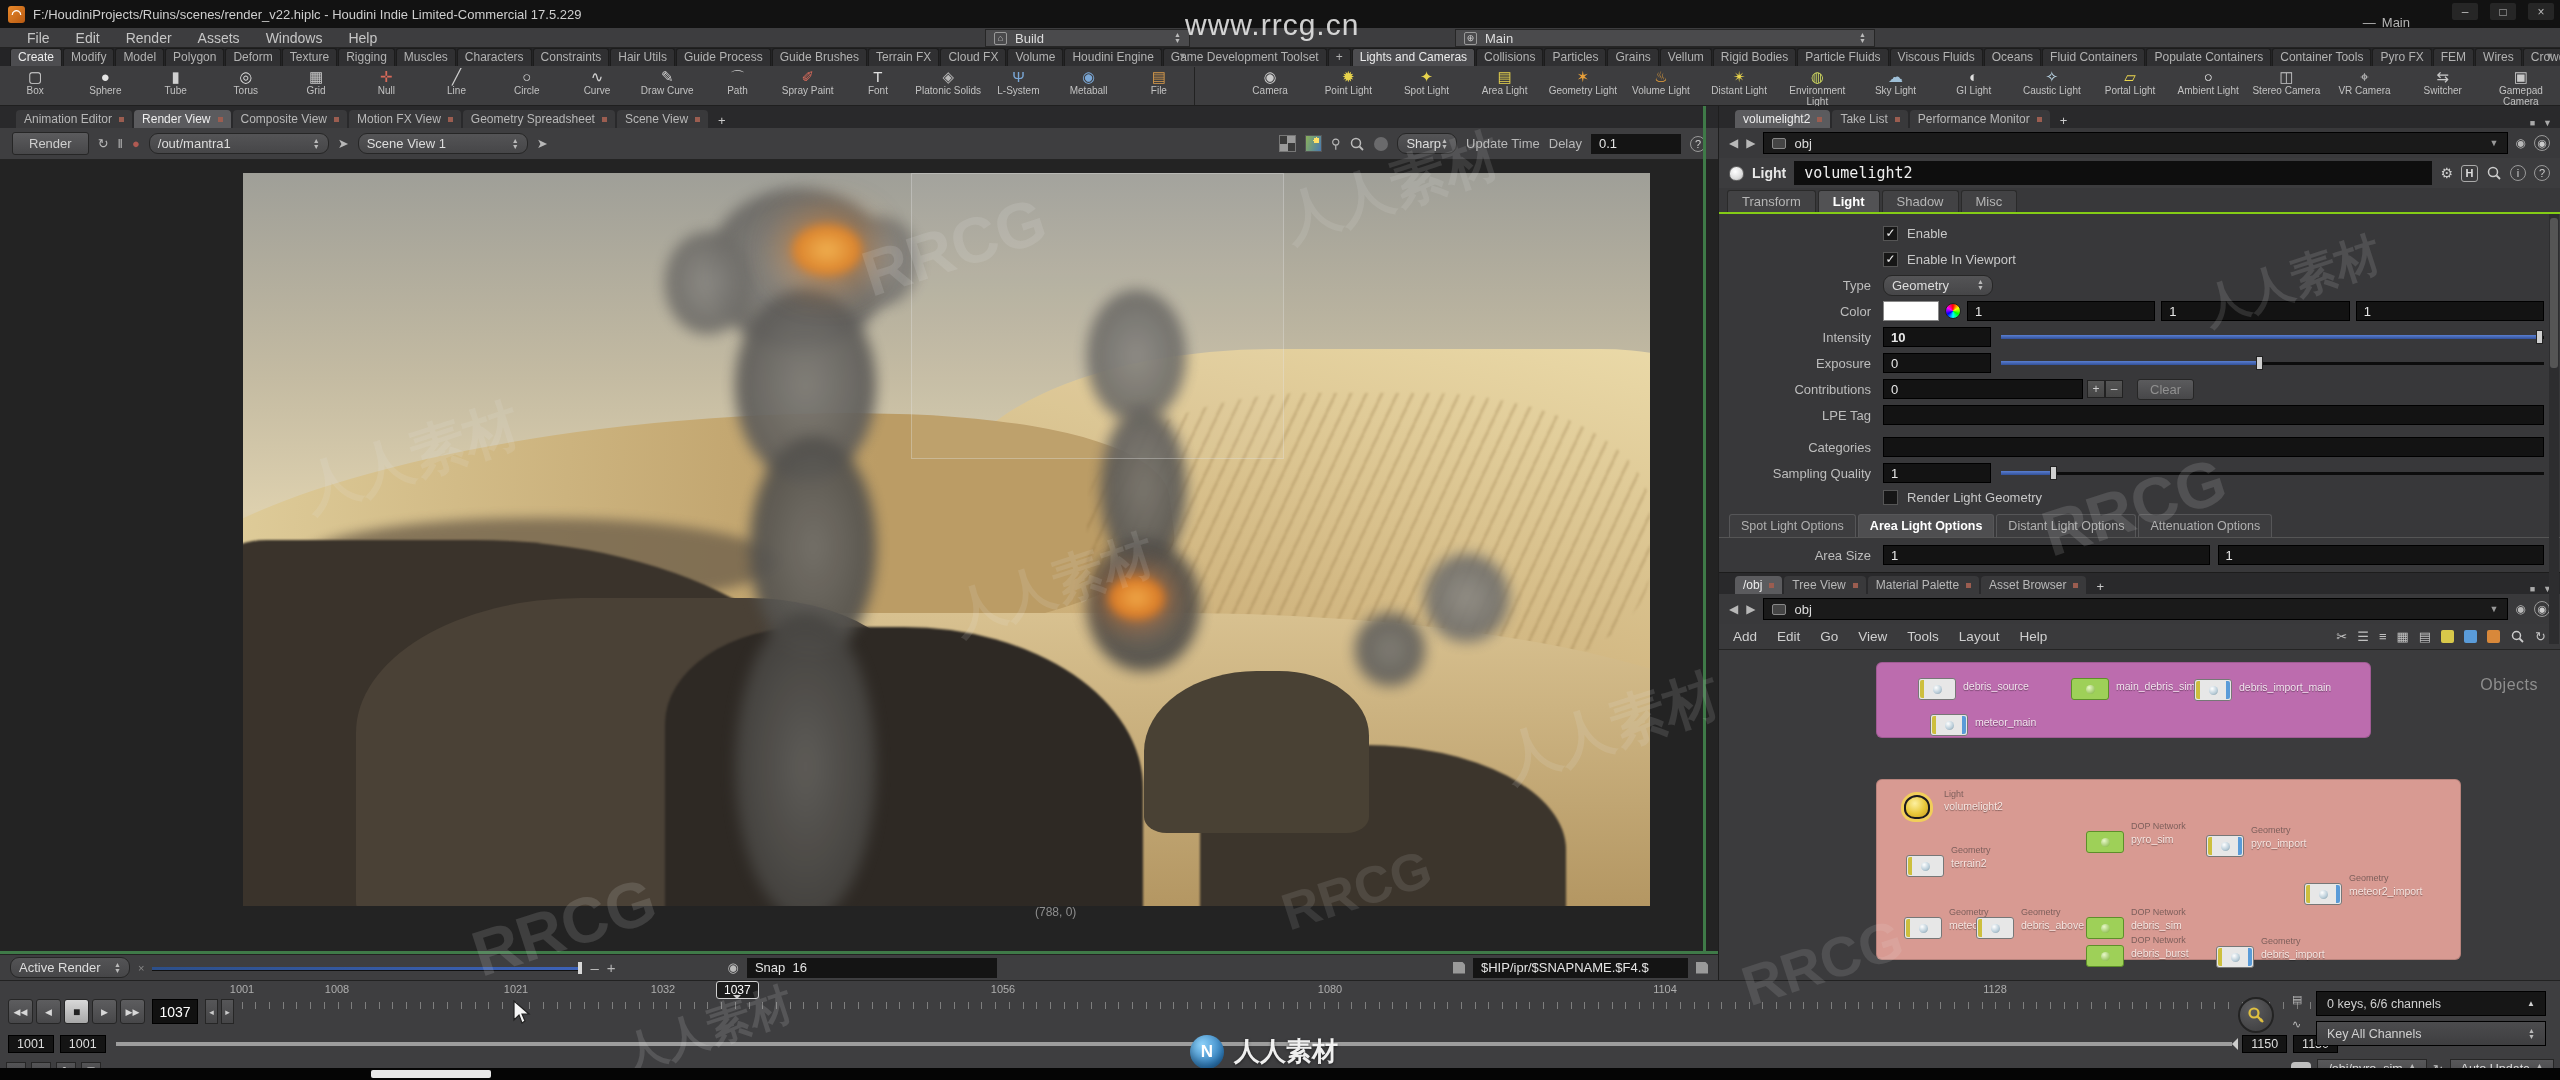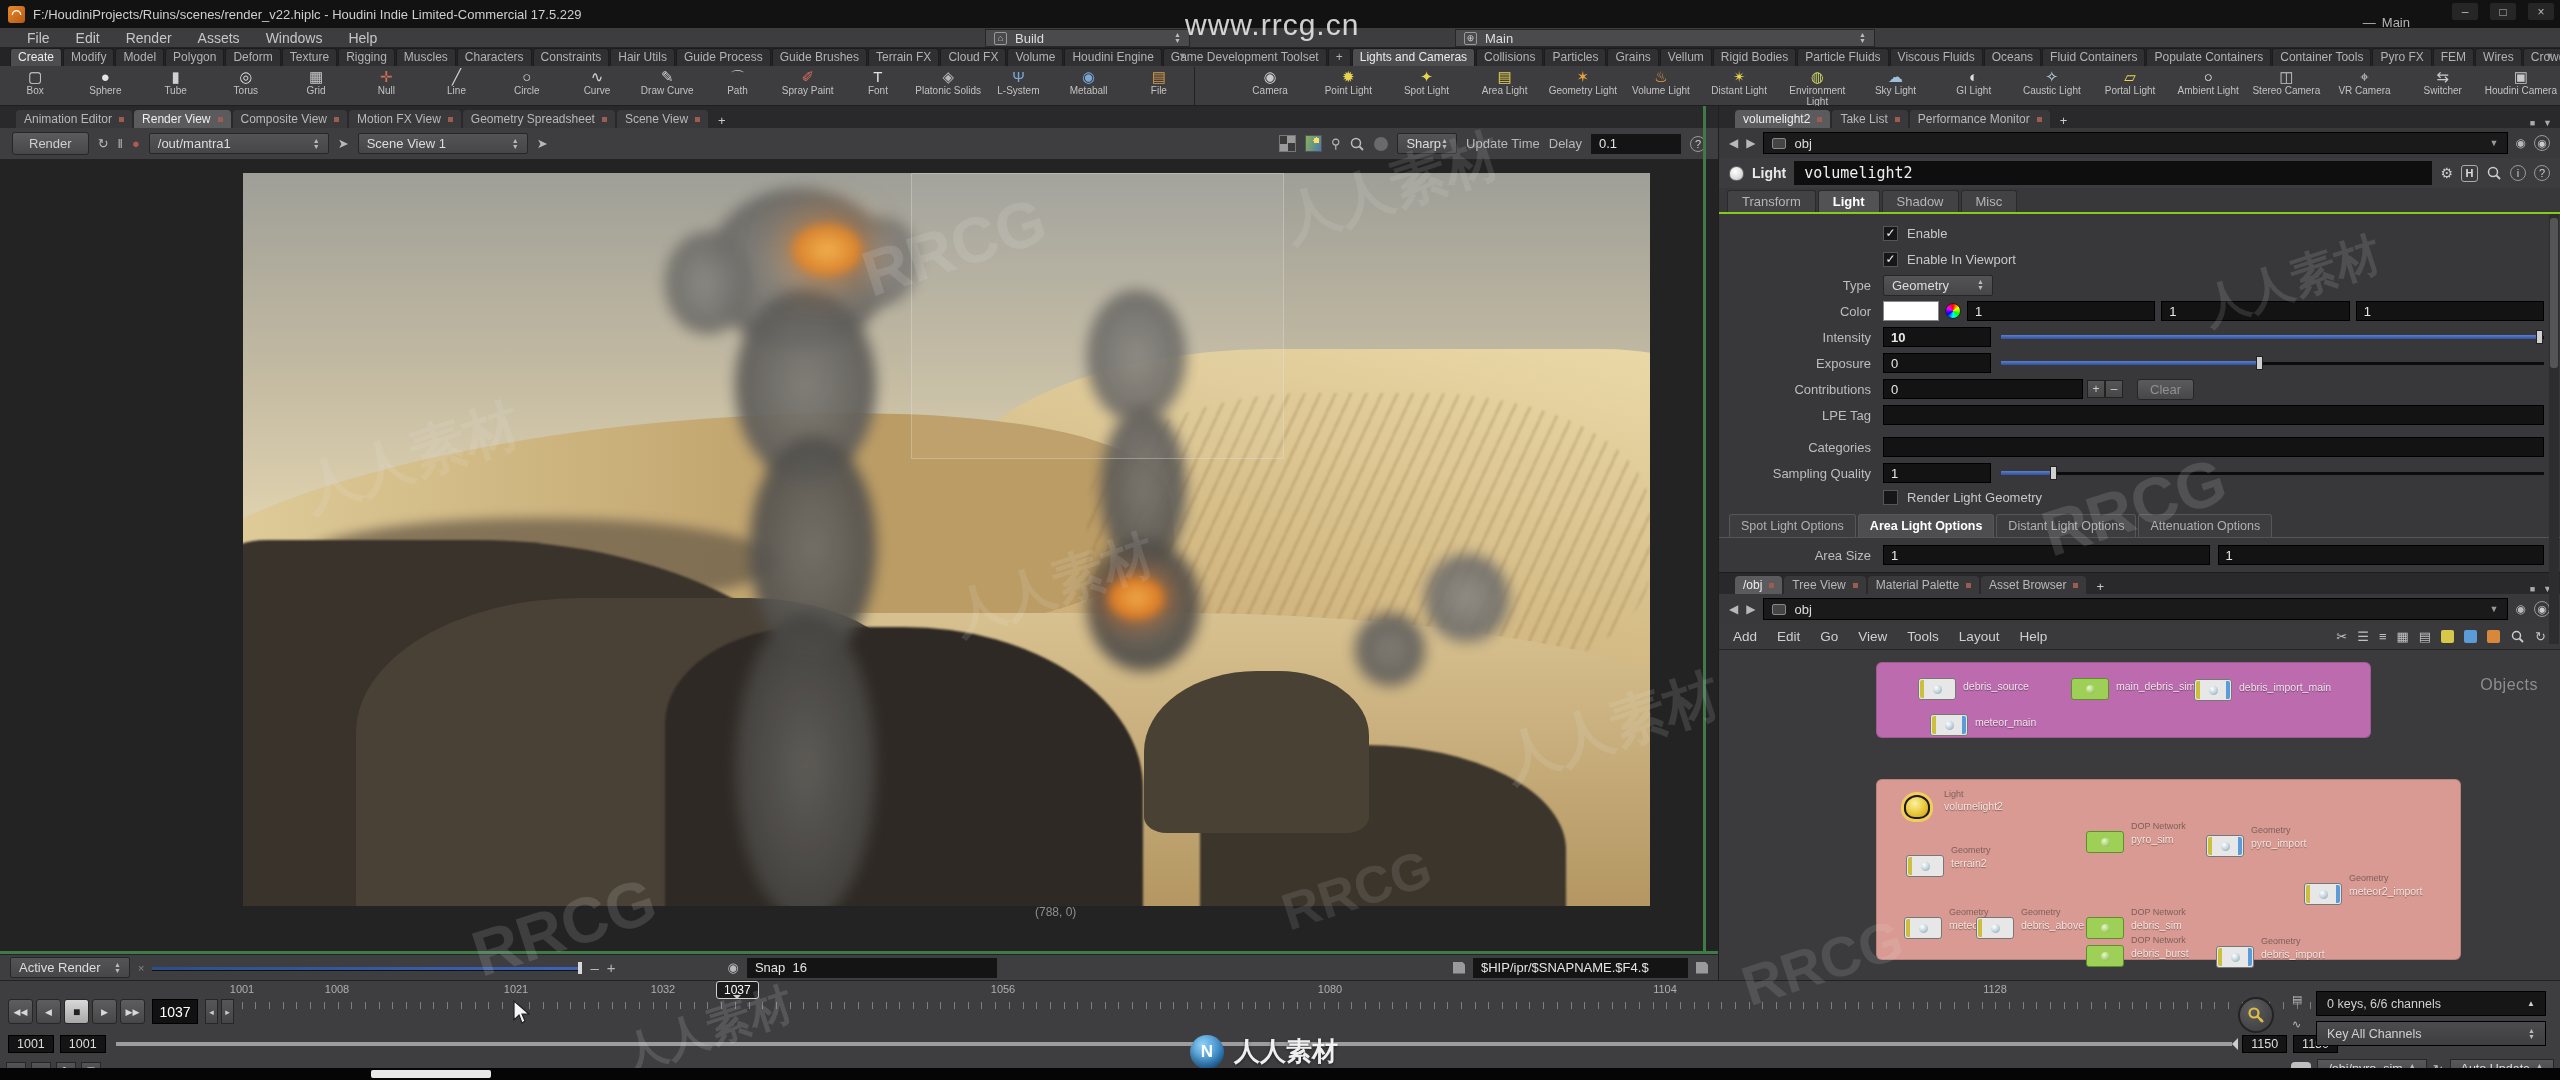--- a/index.html
+++ b/index.html
@@ -45,21 +45,21 @@
 
   .ptabs{height:22px;background:#29292b;display:flex;align-items:flex-end;padding-left:16px;flex:none}
   .ptab{font-size:12px;color:#b8b8b8;background:#39393b;padding:2px 8px;border-radius:4px 4px 0 0;margin-right:2px;display:flex;align-items:center;gap:7px;white-space:nowrap}
   .ptab.active{background:#5b5b5e;color:#ededed}
   .ptab .dot{width:5px;height:5px;background:#9b5d50;display:inline-block}
   .plus-tab{font-size:13px;color:#ccc;padding:0 8px}
   .bar-right-ics{margin-left:auto;margin-right:8px;display:flex;gap:8px;align-items:center;font-size:9px;color:#aaa}
 
   .rtoolbar{height:32px;background:#3e3e40;border-bottom:1px solid #242424;display:flex;align-items:center;gap:9px;padding:0 12px;flex:none}
   .btn{background:linear-gradient(#5b5b5d,#474749);border:1px solid #262626;border-radius:3px;color:#cfcfcf;font-size:13px;padding:3px 16px;white-space:nowrap}
-  .dd{background:linear-gradient(#545456,#464648);border:1px solid #262626;border-radius:2px;color:#ddd;font-size:13px;padding:2px 8px;display:flex;align-items:center;white-space:nowrap}
+  .dd{background:linear-gradient(#545456,#464648);border:1px solid #262626;border-radius:9px;color:#ddd;font-size:13px;padding:2px 8px;display:flex;align-items:center;white-space:nowrap}
   .tic{font-size:13px;color:#b8b8b8}
   .checker{width:17px;height:17px;border:1px solid #777;background:conic-gradient(#9a9a9a 25%,#3a3a3a 0 50%,#9a9a9a 0 75%,#3a3a3a 0)}
   .imgic{width:17px;height:17px;border:1px solid #555;background:radial-gradient(circle at 70% 30%,#ffe066 0 3px,rgba(0,0,0,0) 3px),linear-gradient(110deg,#8ab05a,#4a7ab0)}
   .roundic{width:14px;height:14px;border-radius:50%;background:#6a6a6c}
   .helpc{width:16px;height:16px;border-radius:50%;border:1px solid #999;display:flex;align-items:center;justify-content:center;font-size:11px;color:#ccc}
 
   .viewport{flex:1;position:relative;background:#232323;overflow:hidden}
   .rimg{position:absolute;left:243px;top:13px;width:1407px;height:733px;overflow:hidden;background:linear-gradient(180deg,#9f9f98 0%,#c4bba2 28%,#ddd0ae 46%,#d3bd8c 60%)}
   .rinfo{position:absolute;left:10px;top:12px;font-size:13px;line-height:19px;color:#7fbf78}
   .rinfo .l1{color:#a2e89a}
@@ -401,21 +401,21 @@
         <div class="tool">
           <span class="ticon" style="color: rgb(200, 200, 200);">⌖</span>
           <span class="tlabel">VR Camera</span>
         </div>
         <div class="tool">
           <span class="ticon" style="color: rgb(200, 200, 200);">⇆</span>
           <span class="tlabel">Switcher</span>
         </div>
         <div class="tool">
           <span class="ticon" style="color: rgb(200, 200, 200);">▣</span>
-          <span class="tlabel">Houdini Camera</span>
+          <span class="tlabel">Gamepad Camera</span>
         </div>
     </div>
   </div>
 
   <div class="main">
 
     <div class="lpane">
       <div class="ptabs">
         <span class="ptab">
             <span>Animation Editor</span>

